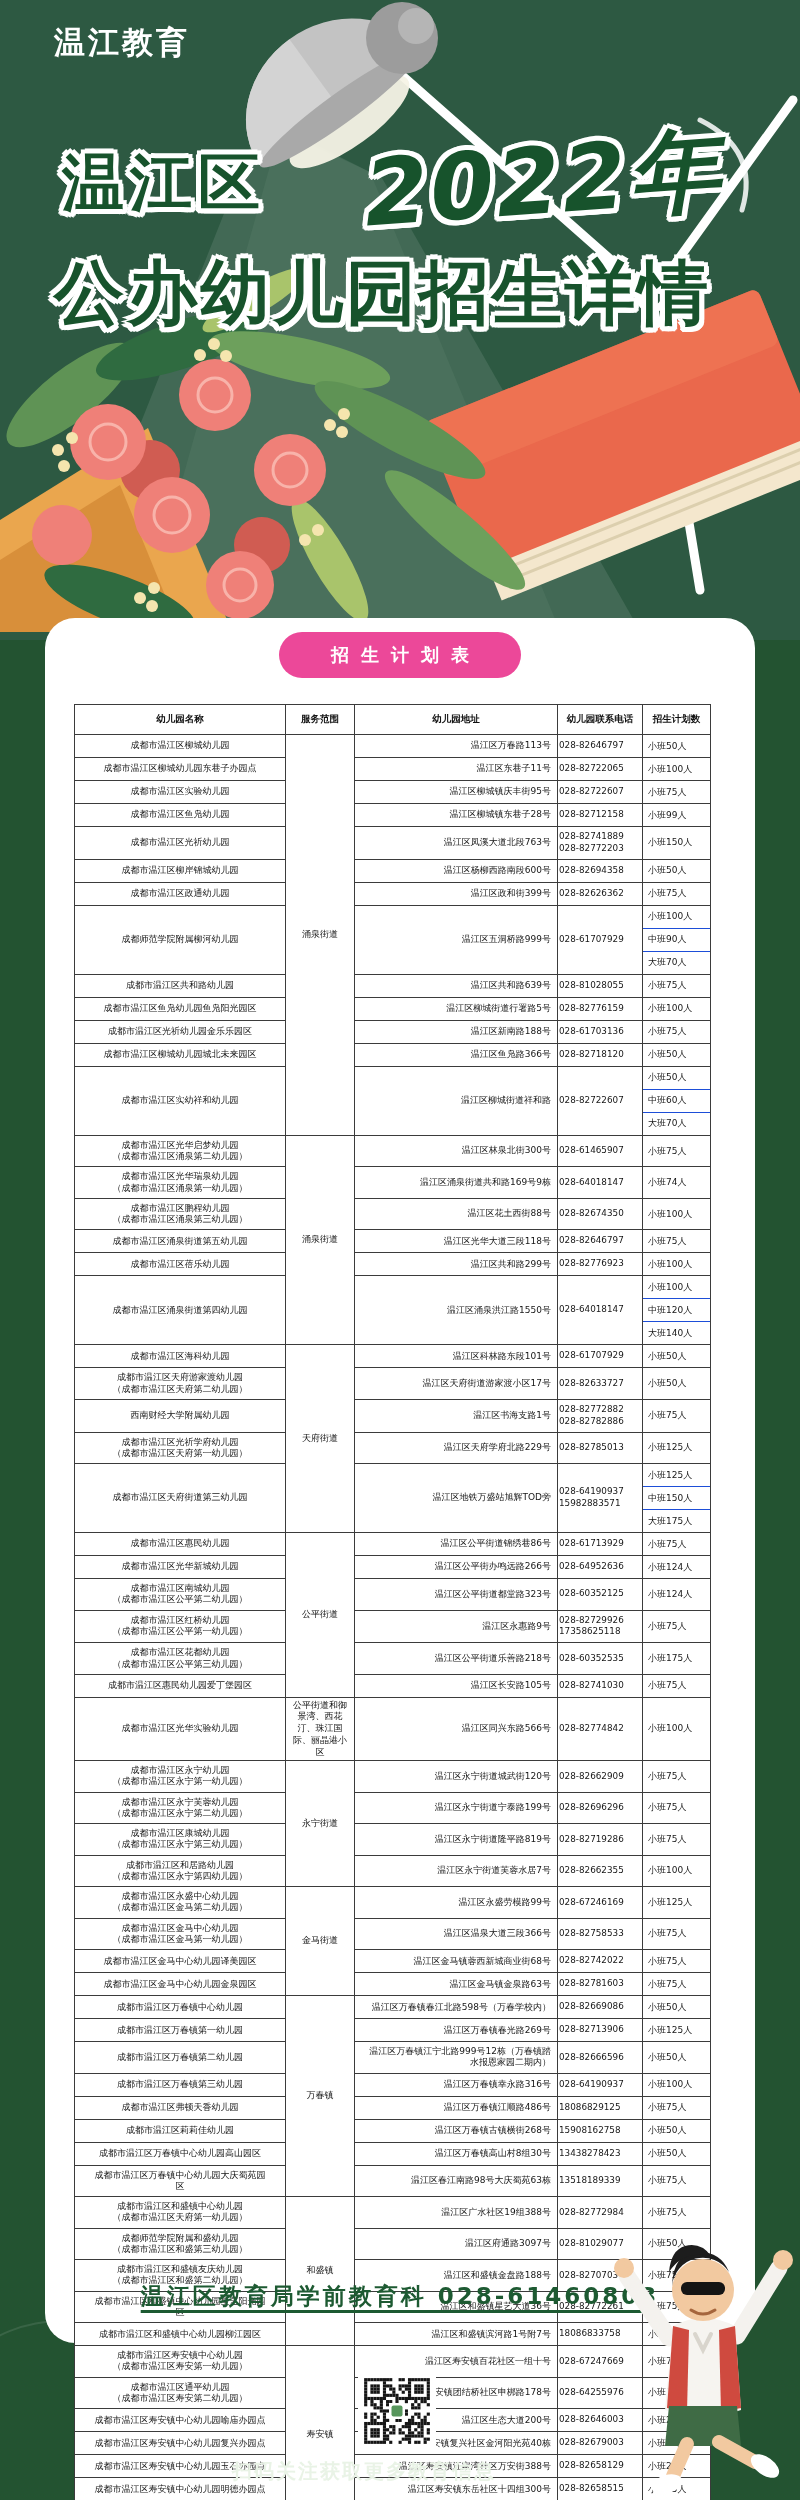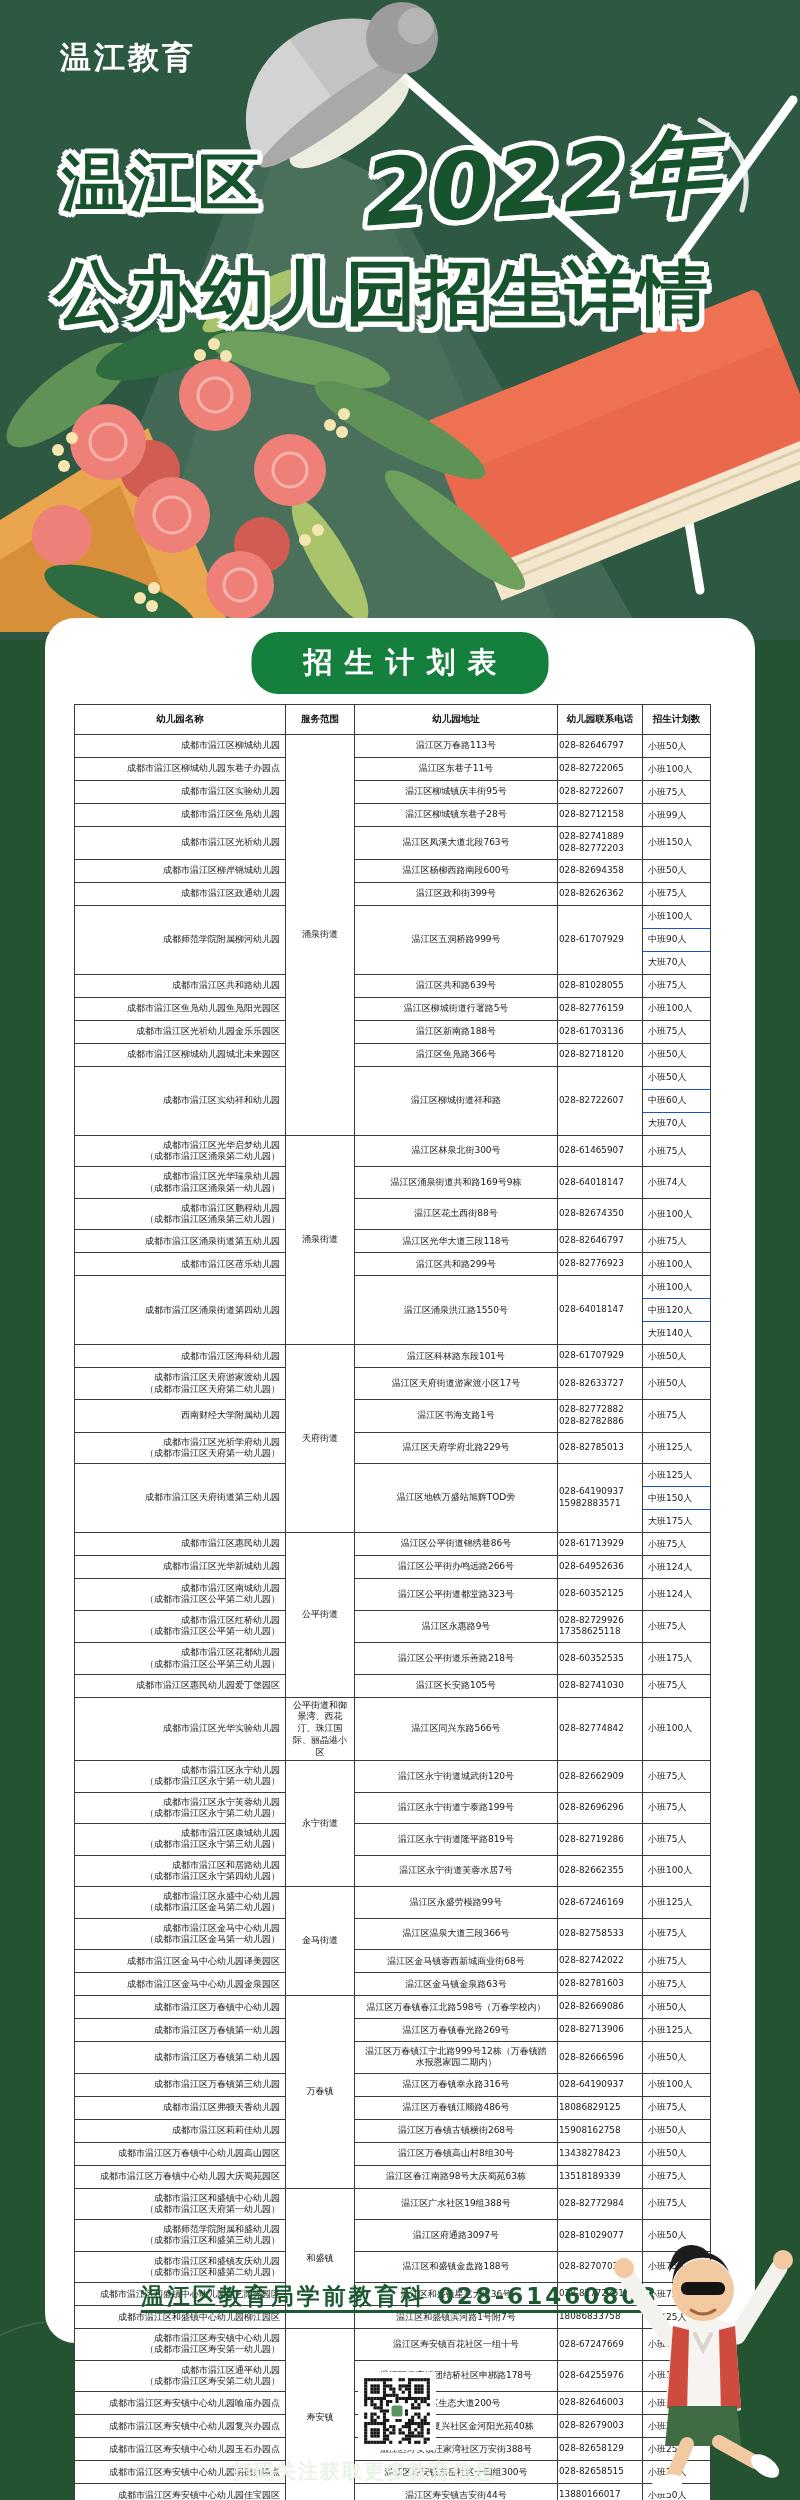--- a/index.html
+++ b/index.html
@@ -5,51 +5,51 @@
   html,body{margin:0;padding:0;}
   body{
     width:800px;height:2500px;position:relative;overflow:hidden;
     background:#235331;
     font-family:"DejaVu Sans","Liberation Sans",sans-serif;
     -webkit-font-smoothing:antialiased;
   }
   .header-bg{position:absolute;left:0;top:0;width:800px;height:640px;background:#2d5942;z-index:0;}
   .illu{position:absolute;left:0;top:0;z-index:1;}
   .brand{
-    position:absolute;left:60px;top:22px;z-index:4;color:#ffffff;
+    position:absolute;left:54px;top:22px;z-index:4;color:#ffffff;
     font-family:"DejaVu Serif","Liberation Serif",serif;
-    font-size:31px;font-weight:700;letter-spacing:3px;margin-top:15px;
+    font-size:31px;font-weight:700;letter-spacing:3px;
   }
   .t-outline{
     color:#17532c;font-weight:900;z-index:3;position:absolute;line-height:1;
     text-shadow:
       -4px -4px 0 #fff, 4px -4px 0 #fff, -4px 4px 0 #fff, 4px 4px 0 #fff,
       -5px 0 0 #fff, 5px 0 0 #fff, 0 -5px 0 #fff, 0 5px 0 #fff,
       -3px 5px 0 #fff, 3px 5px 0 #fff, -5px 3px 0 #fff, 5px 3px 0 #fff;
   }
   .title-1{left:62px;top:152px;font-size:62px;letter-spacing:6px;}
   .title-year{left:364px;top:136px;font-size:92px;letter-spacing:2px;transform:rotate(-4deg);font-style:italic;}
   .title-2{left:54px;top:258px;font-size:70px;letter-spacing:3px;}
   .panel{
     position:absolute;left:45px;top:618px;width:710px;height:1725px;
     background:#ffffff;border-radius:30px;z-index:3;
   }
   .pill{
     position:absolute;left:50%;transform:translateX(-50%);top:14px;
-    background:#15803d;color:#ffffff;border-radius:27px;
-    font-size:29px;font-weight:700;letter-spacing:12px;
+    background:#ec4899;color:#ffffff;border-radius:27px;
+    font-size:18px;font-weight:700;letter-spacing:12px;
     padding:11px 40px 11px 52px;white-space:nowrap;font-family:Liberation Serif, serif;
   }
   .table-wrap{position:absolute;left:29px;top:86px;width:636px;}
   table.roster{border-collapse:collapse;width:636px;table-layout:fixed;background:#fff;}
   table.roster th,table.roster td{border:1px solid #3b3b3b;vertical-align:middle;}
   table.roster th{font-size:9.5px;font-weight:700;color:#111;padding:8px 2px;text-align:center;}
-  td.c-name{font-size:9px;color:#161616;text-align:right;padding:4px 5px;white-space:pre-line;line-height:1.25;}
+  td.c-name{font-size:9px;color:#161616;text-align:center;padding:4px 16px;white-space:pre-line;line-height:1.25;}
   td.c-street{font-size:9px;color:#161616;text-align:center;padding:2px 3px;line-height:1.3;}
-  td.c-addr{font-size:9px;color:#161616;text-align:center;padding:4px 6px;white-space:pre-line;line-height:1.25;}
+  td.c-addr{font-size:9px;color:#161616;text-align:right;padding:4px 6px;white-space:pre-line;line-height:1.25;}
   td.c-phone{font-size:8.8px;color:#161616;text-align:left;padding:4px 1px;white-space:pre-line;line-height:1.35;}
   td.c-plan{padding:0;font-size:9px;color:#161616;}
   td.c-plan .plan-item{padding:4.5px 5px;text-align:left;}
   td.c-plan .plan-item + .plan-item{border-top:1px solid #1d4ed8;}
   .consult{position:absolute;left:0;right:0;top:1654px;text-align:center;color:#1d5a32;z-index:4;}
   .consult .line1{
     font-size:20px;font-weight:800;letter-spacing:4px;
     text-decoration:underline;text-underline-offset:5px;text-decoration-thickness:2px;
   }
   .consult .line2{

